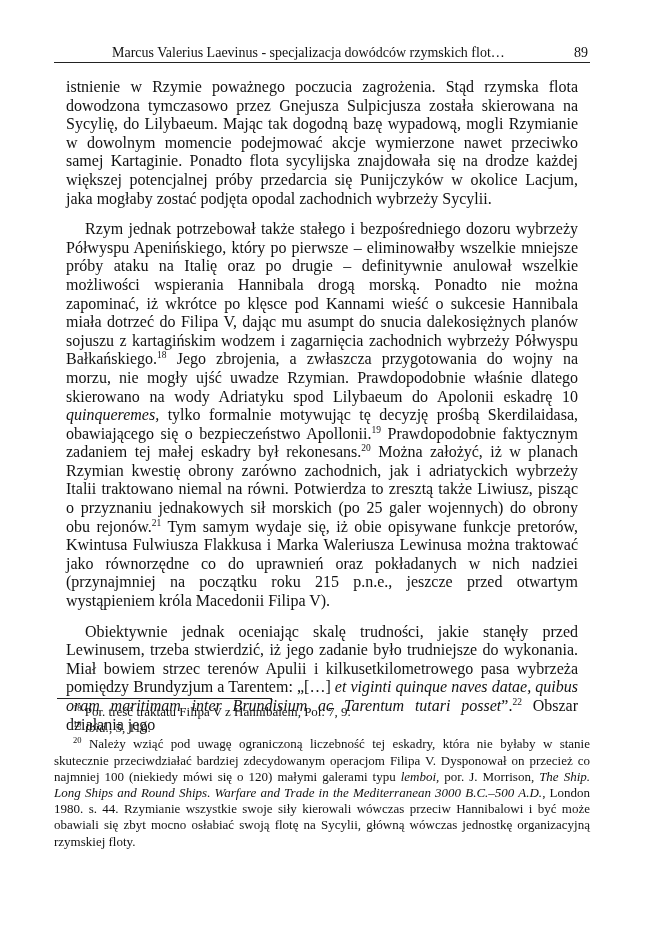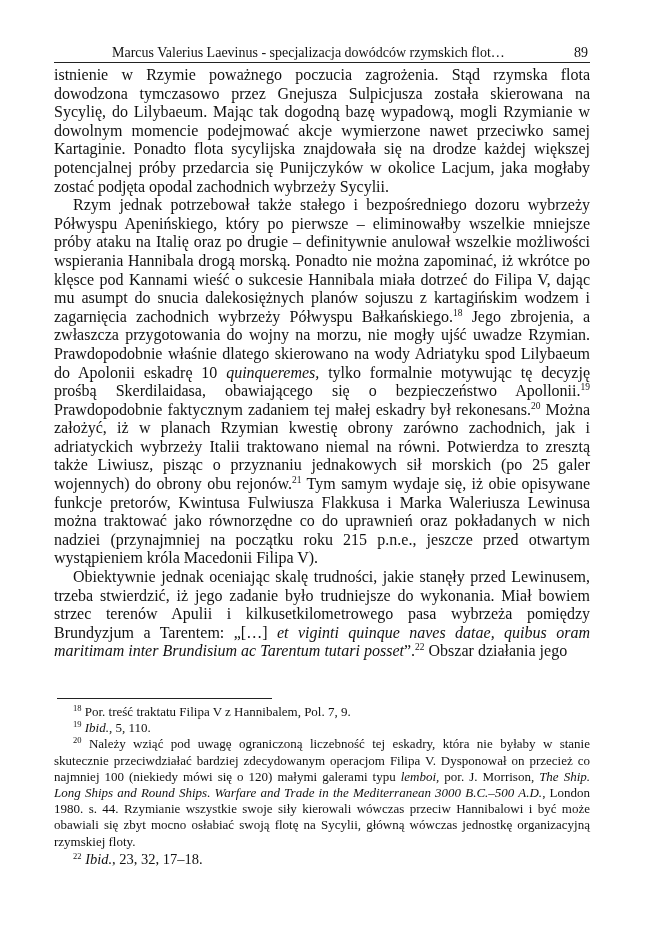--- a/index.html
+++ b/index.html
@@ -4,21 +4,21 @@
 <style>
   html, body { margin: 0; padding: 0; background: #ffffff; }
   body { width: 645px; height: 928px; position: relative; overflow: hidden;
          font-family: "Liberation Serif", "DejaVu Serif", serif; color: #111; }
   .header { position: absolute; left: 54px; top: 44px; width: 536px; height: 18px;
             border-bottom: 1.3px solid #222; font-size: 14px; line-height: 18px; }
   .header .title { position: absolute; left: 58px; top: 0; }
   .header .pnum { position: absolute; right: 2px; top: 0; }
   .body { position: absolute; left: 54px; top: 66px; width: 536px;
           font-size: 16px; line-height: 18.6px; text-align: justify; }
-  .body p { margin: 0; }
+  .body p { margin: 12px; }
   .body p.indent { text-indent: 19px; }
   sup { font-size: 9.5px; line-height: 0; vertical-align: 6px; }
   .fn-rule { position: absolute; left: 57px; top: 698px; width: 215px; height: 0;
              border-top: 1.3px solid #222; }
   .footnotes { position: absolute; left: 54px; top: 704px; width: 536px;
                font-size: 13px; line-height: 16.2px; text-align: justify; }
   .footnotes p { margin: 0; text-indent: 19px; }
   .footnotes p.big { font-size: 14.5px; line-height: 18px; }
   .footnotes sup { font-size: 8.5px; vertical-align: 5px; }
   i { font-style: italic; }
@@ -36,14 +36,13 @@
   <p class="indent"><span>Rzym jednak potrzebował także stałego i bezpośredniego dozoru wybrzeży Półwyspu Apenińskiego, który po pierwsze – eliminowałby wszelkie mniejsze próby ataku na Italię oraz po drugie – definitywnie anulował wszelkie możliwości wspierania Hannibala drogą morską. Ponadto nie można zapominać, iż wkrótce po klęsce pod Kannami wieść o sukcesie Hannibala miała dotrzeć do Filipa V, dając mu asumpt do snucia dalekosiężnych planów sojuszu z kartagińskim wodzem i zagarnięcia zachodnich wybrzeży Półwyspu Bałkańskiego.</span><sup>18</sup><span> Jego zbrojenia, a zwłaszcza przygotowania do wojny na morzu, nie mogły ujść uwadze Rzymian. Prawdopodobnie właśnie dlatego skierowano na wody Adriatyku spod Lilybaeum do Apolonii eskadrę 10 </span><i>quinqueremes,</i><span> tylko formalnie motywując tę decyzję prośbą Skerdilaidasa, obawiającego się o bezpieczeństwo Apollonii.</span><sup>19</sup><span> Prawdopodobnie faktycznym zadaniem tej małej eskadry był rekonesans.</span><sup>20</sup><span> Można założyć, iż w planach Rzymian kwestię obrony zarówno zachodnich, jak i adriatyckich wybrzeży Italii traktowano niemal na równi. Potwierdza to zresztą także Liwiusz, pisząc o przyznaniu jednakowych sił morskich (po 25 galer wojennych) do obrony obu rejonów.</span><sup>21</sup><span> Tym samym wydaje się, iż obie opisywane funkcje pretorów, Kwintusa Fulwiusza Flakkusa i Marka Waleriusza Lewinusa można traktować jako równorzędne co do uprawnień oraz pokładanych w nich nadziei (przynajmniej na początku roku 215 p.n.e., jeszcze przed otwartym wystąpieniem króla Macedonii Filipa V).</span></p>
   <p class="indent"><span>Obiektywnie jednak oceniając skalę trudności, jakie stanęły przed Lewinusem, trzeba stwierdzić, iż jego zadanie było trudniejsze do wykonania. Miał bowiem strzec terenów Apulii i kilkusetkilometrowego pasa wybrzeża pomiędzy Brundyzjum a Tarentem: „[…] </span><i>et viginti quinque naves datae, quibus oram maritimam inter Brundisium ac Tarentum tutari posset</i><span>”.</span><sup>22</sup><span> Obszar działania jego</span></p>
 </div>
 
 <div class="fn-rule"></div>
 
 <div class="footnotes">
   <p><sup>18</sup> <span>Por. treść traktatu Filipa V z Hannibalem, Pol. 7, 9.</span></p>
   <p><sup>19</sup> <i>Ibid.</i><span>, 5, 110.</span></p>
   <p><sup>20</sup> <span>Należy wziąć pod uwagę ograniczoną liczebność tej eskadry, która nie byłaby w stanie skutecznie przeciwdziałać bardziej zdecydowanym operacjom Filipa V. Dysponował on przecież co najmniej 100 (niekiedy mówi się o 120) małymi galerami typu </span><i>lemboi,</i><span> por. J. Morrison, </span><i>The Ship. Long Ships and Round Ships. Warfare and Trade in the Mediterranean 3000 B.C.–500 A.D.</i><span>, London 1980. s. 44. Rzymianie wszystkie swoje siły kierowali wówczas przeciw Hannibalowi i być może obawiali się zbyt mocno osłabiać swoją flotę na Sycylii, główną wówczas jednostkę organizacyjną rzymskiej floty.</span></p>
-  <p class="big"><sup>22</sup> <i>Ibid.</i><span>, 23, 32, 17–18.</span></p>
 </div>
 
 </body></html>

